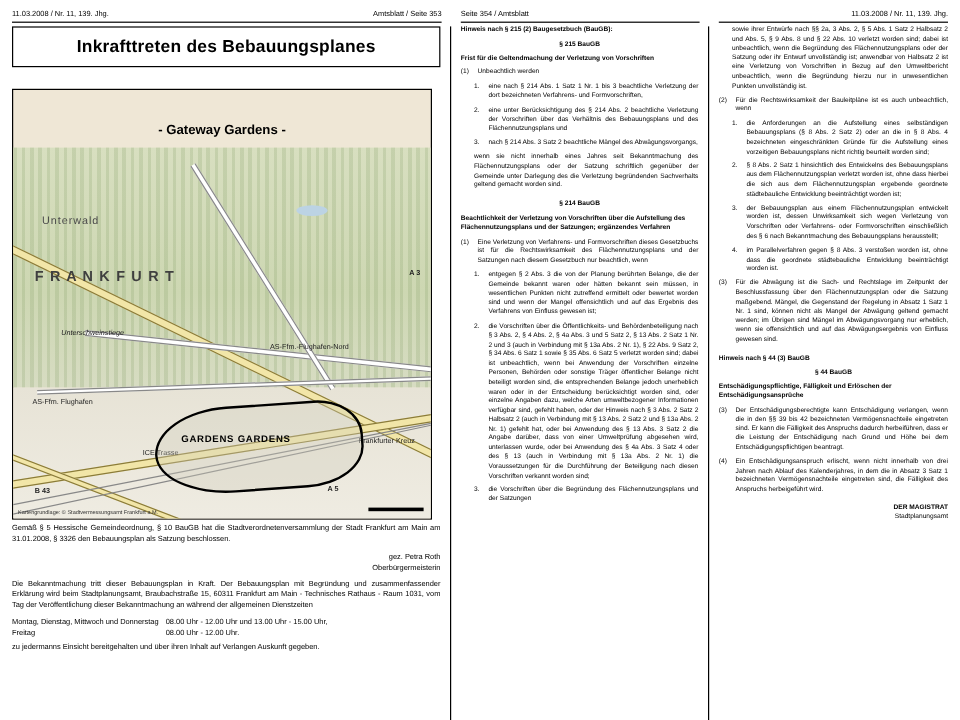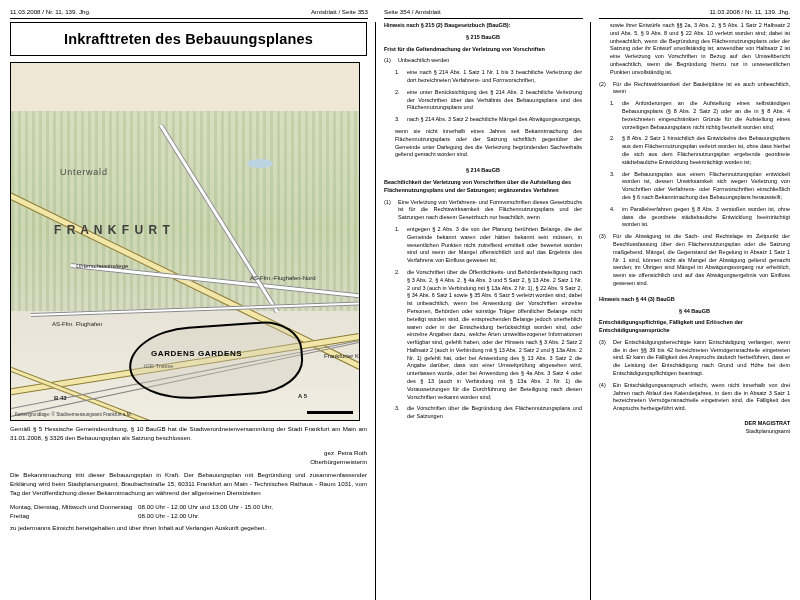--- a/index.html
+++ b/index.html
@@ -23,21 +23,21 @@
   .headrow .hl{width:366px;box-sizing:border-box;padding-right:8px;}
   .headrow .hm{width:215px;box-sizing:border-box;padding:0 8px;}
   .headrow .hr{width:199px;box-sizing:border-box;padding-left:8px;}
 
   .title-box{
     border:1.6px solid #000;
     text-align:center;
     font-size:14.5px;
     font-weight:bold;
     padding:8px 4px;
-    margin-bottom:6px;
+    margin-bottom:18px;
     letter-spacing:.2px;
   }
 
   
   .map{
     position:relative;
     width:348px;height:357px;
     border:1px solid #000;
     background:#efe7d6;
     overflow:hidden;
@@ -71,21 +71,21 @@
     position:absolute;background:#ffffff;border-top:.6px solid #888;border-bottom:.6px solid #888;
     transform-origin:left center;
   }
   .map .rail{
     position:absolute;background:#888;height:1px;transform-origin:left center;
   }
   .map .water{
     position:absolute;background:#bcd3e4;
   }
   .map .label{
-    position:absolute;font-size:6px;color:#222;white-space:nowrap;margin-left:25px;
+    position:absolute;font-size:6px;color:#222;white-space:nowrap;
   }
   .map .label.big{font-size:12px;letter-spacing:1px;color:#3f3f3f;font-weight:bold;}
   .map .label.mid{font-size:9px;letter-spacing:.8px;color:#4a4a4a;}
   .map .plan-area{
     position:absolute;
     left:118px;top:262px;width:170px;height:68px;
     background:rgba(210,205,190,.35);
     border:2.2px solid #000;
     border-radius:38% 24% 30% 40%/55% 45% 48% 52%;
     transform:rotate(-4deg);
@@ -142,36 +142,37 @@
     </div>
   </div>
 
   <div class="cols">
 
     <div class="col-left">
 
       <div class="title-box">Inkrafttreten des Bebauungsplanes</div>
 
       <div class="map">
+        <div class="bandsub">- Gateway Gardens -</div>
 
         <div class="green"></div>
         <div class="grey"></div>
 
         <div class="road" style="left:-20px;top:120px;width:420px;height:5px;transform:rotate(26deg);"></div>
         <div class="road" style="left:-30px;top:330px;width:430px;height:5px;transform:rotate(-9deg);"></div>
         <div class="road" style="left:-10px;top:300px;width:180px;height:3px;transform:rotate(21deg);"></div>
         <div class="rwhite" style="left:60px;top:200px;width:300px;height:2.5px;transform:rotate(6deg);"></div>
         <div class="rwhite" style="left:150px;top:60px;width:220px;height:2.5px;transform:rotate(58deg);"></div>
         <div class="rwhite" style="left:20px;top:250px;width:330px;height:2px;transform:rotate(-2deg);"></div>
         <div class="rail" style="left:-10px;top:355px;width:400px;transform:rotate(-12deg);"></div>
         <div class="rail" style="left:0px;top:345px;width:400px;transform:rotate(-11deg);"></div>
         <div class="water" style="left:236px;top:96px;width:26px;height:9px;border-radius:50%;"></div>
 
         <div class="label mid" style="left:24px;top:104px;">Unterwald</div>
-        <div class="label big" style="left:18px;top:160px;">F R A N K F U R T</div>
+        <div class="label big" style="left:18px;top:148px;">F R A N K F U R T</div>
         <div class="label" style="left:40px;top:200px;font-style:italic;">Unterschweinstiege</div>
         <div class="label" style="left:214px;top:212px;">AS-Ffm.-Flughafen-Nord</div>
         <div class="label" style="left:16px;top:258px;">AS-Ffm. Flughafen</div>
         <div class="label" style="left:108px;top:300px;">ICE Trasse</div>
         <div class="label" style="left:288px;top:290px;">Frankfurter Kreuz</div>
         <div class="label" style="left:330px;top:150px;font-weight:bold;">A 3</div>
         <div class="label" style="left:262px;top:330px;font-weight:bold;">A 5</div>
         <div class="label" style="left:18px;top:332px;font-weight:bold;">B 43</div>
 
         <div class="plan-area"></div>

